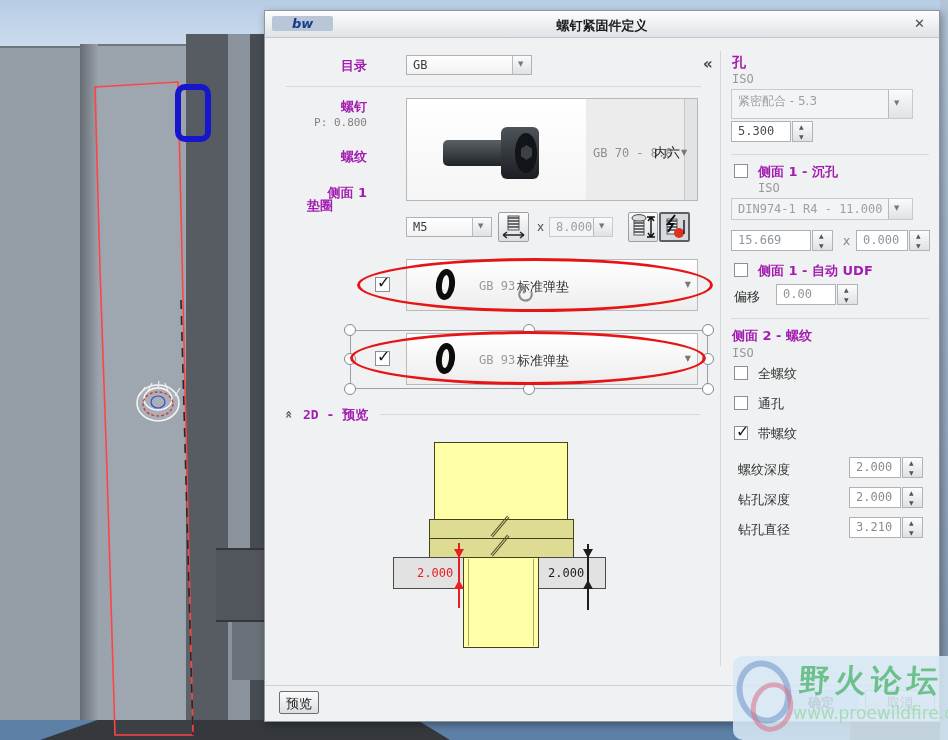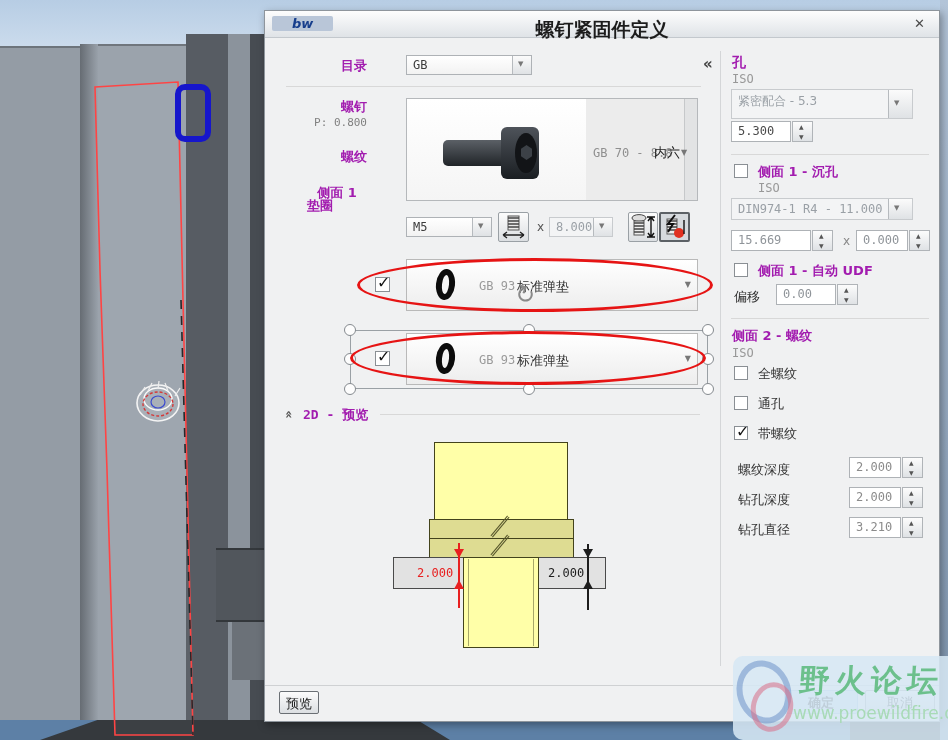--- a/index.html
+++ b/index.html
@@ -21,21 +21,21 @@
   #bg-bottom-band { left:0; top:720px; width:948px; height:20px; background:#5d80a6; }
   #bg-bottom-dark { left:40px; top:720px; width:410px; height:20px; background:#35393d; clip-path:polygon(0 100%,14% 0,92% 0,100% 100%); }
   #bg-bottom-dark2 { left:850px; top:722px; width:98px; height:18px; background:#3c4146; }
   #bg-right-strip { left:940px; top:0; width:8px; height:740px; background:linear-gradient(#b3c4d8,#7d93ac); }
   #bg-svg { left:0; top:0; }
 
   
   #dlg { left:264px; top:10px; width:676px; height:712px; background:#f0f1f2; border:1px solid #8e959c; box-shadow:2px 3px 8px rgba(0,0,0,.35); }
   #titlebar { left:0; top:0; width:100%; height:27px; background:linear-gradient(#fdfdfd,#dfe3e7); border-bottom:1px solid #c3c8cd; }
   #logo { left:7px; top:5px; font-size:13px; font-weight:bold; font-style:italic; color:#173e8c; background:#b9c6d8; padding:0 20px; border-radius:2px; }
-  #dlg-title { left:0; top:6px; width:100%; text-align:center; font-size:19px; font-weight:bold; color:#1c1c1c; }
+  #dlg-title { left:0; top:6px; width:100%; text-align:center; font-size:13px; font-weight:bold; color:#1c1c1c; }
   #close-x { right:9px; top:5px; width:16px; height:16px; color:#4a4a4a; font-weight:bold; font-size:13px; cursor:default; }
   #close-x::after { content:"✕"; }
 
   .lbl-b { font-size:13px; font-weight:bold; color:#a21caf; }
   .lbl-g { font-size:11px; color:#808080; }
   .mono { font-family:"DejaVu Sans Mono","Liberation Mono",monospace; }
 
   
   .combo { background:linear-gradient(#ffffff,#f2f2f2); border:1px solid #aeb2b6; }
   .combo .val { position:absolute; left:6px; top:2px; font-size:12px; color:#3c3c3c; }
@@ -134,21 +134,21 @@
     <span class="abs lbl-b" style="left:52px;top:46px;width:50px;text-align:right;">目录</span>
     <div class="abs combo" style="left:141px;top:44px;width:126px;height:20px;">
       <span class="val mono">GB</span>
       <span class="cbtn"></span>
     </div>
     <div class="abs hline" style="left:21px;top:75px;width:415px;"></div>
 
     <span class="abs lbl-b" style="left:52px;top:87px;width:50px;text-align:right;">螺钉</span>
     <span class="abs lbl-g mono" style="left:22px;top:105px;width:80px;text-align:right;">P: 0.800</span>
     <span class="abs lbl-b" style="left:52px;top:137px;width:50px;text-align:right;">螺纹</span>
-    <span class="abs lbl-b" style="left:42px;top:173px;width:60px;text-align:center;">侧面 1</span>
+    <span class="abs lbl-b" style="left:42px;top:173px;width:60px;text-align:right;">侧面 1</span>
     <span class="abs lbl-b" style="left:42px;top:186px;width:60px;text-align:left;">垫圈</span>
 
     <div class="abs" style="left:141px;top:87px;width:292px;height:103px;border:1px solid #b5b8bb;background:linear-gradient(#ffffff,#f5f5f5);">
       <div class="abs" style="left:179px;top:0;width:99px;height:101px;background:#ececec;"></div>
       <div class="abs" style="right:0;top:0;width:13px;height:101px;background:#e2e3e4;border-left:1px solid #c6c8ca;"></div>
 
       <div>
         <div class="abs" style="left:36px;top:41px;width:62px;height:26px;border-radius:5px 0 0 5px;background:linear-gradient(#5b6066,#202428);"></div>
         <div class="abs" style="left:94px;top:28px;width:38px;height:52px;border-radius:6px;background:linear-gradient(#4e535a,#1a1e22);"></div>
         <div class="abs" style="left:108px;top:34px;width:22px;height:40px;border-radius:50%;background:#121417;"></div>

